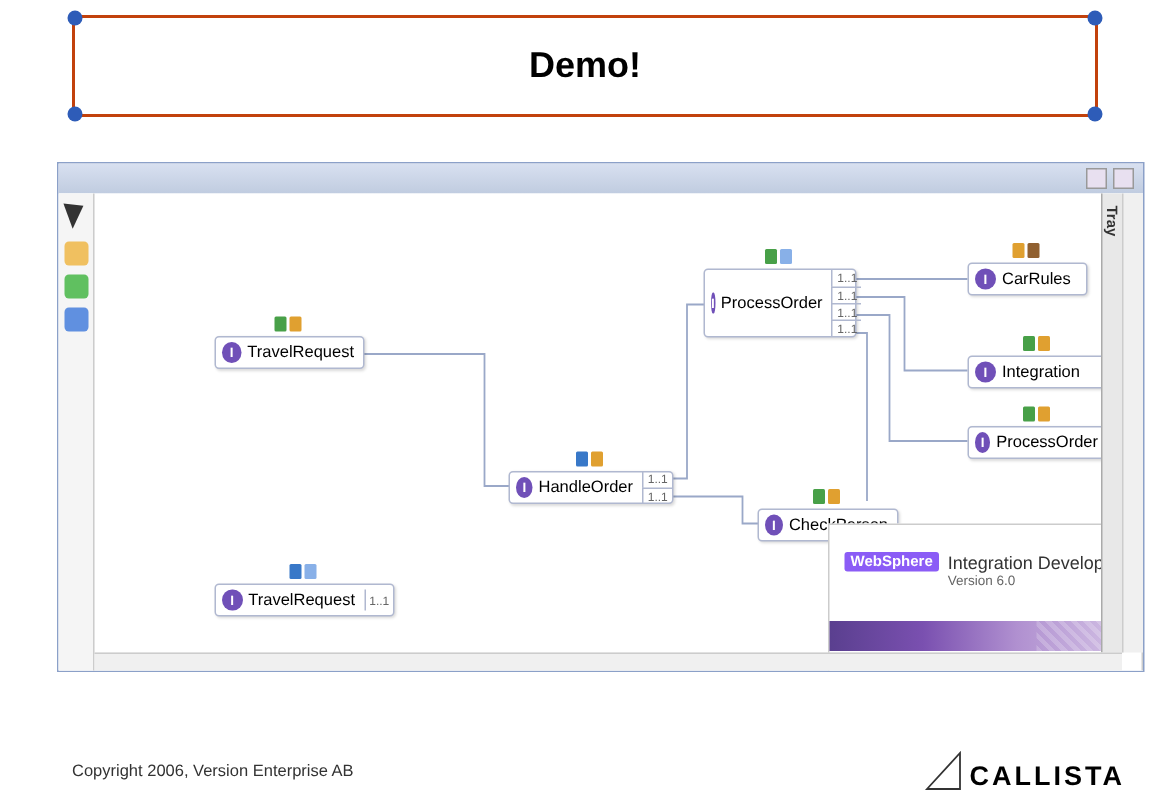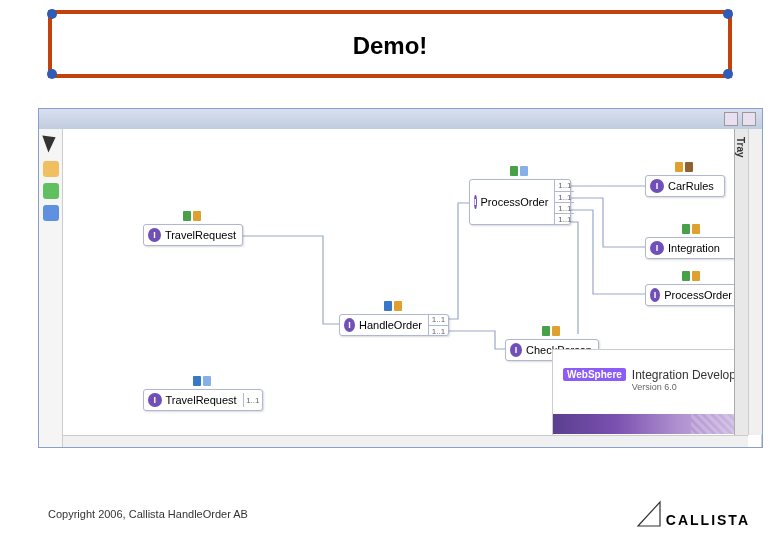--- a/index.html
+++ b/index.html
@@ -1,18 +1,18 @@
 <!DOCTYPE html>
 <html><head>
 <meta charset="utf-8">
 <style>
   * { box-sizing: border-box; margin: 0; padding: 0; }
   body { width: 780px; height: 540px; background: #fff; font-family: Arial, sans-serif; position: relative; overflow: hidden; }
   
-  .title-box { position: absolute; top: 10px; left: 48px; width: 684px; height: 68px; border: 4px solid #c2410c; }
+  .title-box { position: absolute; top: 10px; left: 48px; width: 684px; height: 68px; border: 2px solid #c2410c; }
   .title-box .handle { position: absolute; width: 10px; height: 10px; background: #2e5cb8; border-radius: 50%; }
   .title-box .h-tl { top: -5px; left: -5px; }
   .title-box .h-tr { top: -5px; right: -5px; }
   .title-box .h-bl { bottom: -5px; left: -5px; }
   .title-box .h-br { bottom: -5px; right: -5px; }
   .title-text { text-align: center; font-size: 24px; font-weight: bold; line-height: 64px; }
   
   .window { position: absolute; top: 108px; left: 38px; width: 725px; height: 340px; border: 1px solid #8ba0c8; background: #fff; overflow: hidden; }
   .titlebar { height: 20px; background: linear-gradient(to bottom, #d8e0f0, #c0cce0); display: flex; align-items: center; padding: 0 6px; font-size: 11px; color: #333; }
   .tab-title { display: flex; align-items: center; gap: 4px; }
@@ -44,21 +44,21 @@
   
   .brand-box { position: absolute; right: 0; bottom: 0; width: 210px; height: 100px; background: #fff; border: 1px solid #ccc; }
   .brand-top { height: 60px; padding: 18px 10px 0 10px; display: flex; align-items: flex-start; gap: 6px; font-size: 11px; }
   .ws-badge { background: #8b5cf6; color: #fff; font-size: 10px; padding: 1px 4px; border-radius: 2px; font-weight: bold; }
   .brand-stripe { height: 20px; background: linear-gradient(90deg, #5a3f8f 0%, #7a50b0 30%, #b090d0 60%, #d8c8e8 100%); margin-top: 4px; position: relative; overflow: hidden; }
   .brand-stripe::after { content:''; position:absolute; right:10px; top:0; width:60px; height:20px; background: repeating-linear-gradient(45deg, rgba(255,255,255,0.2) 0 3px, transparent 3px 6px); }
   
   .footer { position: absolute; bottom: 20px; left: 48px; font-size: 11px; color: #333; }
   .logo { position: absolute; bottom: 12px; right: 30px; display: flex; align-items: flex-end; gap: 4px; }
   .logo svg { display: block; }
-  .logo-text { font-size: 14px; font-weight: bold; letter-spacing: 2px; }
+  .logo-text { font-size: 18px; font-weight: bold; letter-spacing: 2px; }
 </style>
 </head>
 <body>
 
 <div class="title-box">
   <div class="handle h-tl"></div>
   <div class="handle h-tr"></div>
   <div class="handle h-bl"></div>
   <div class="handle h-br"></div>
   <div class="title-text">Demo!</div>
@@ -186,20 +186,20 @@
 
       <div class="tray">
         <div class="tray-text">Tray</div>
       </div>
       <div class="scroll-v"></div>
       <div class="scroll-h"></div>
     </div>
   </div>
 </div>
 
-<div class="footer">Copyright 2006, Callista HandleOrder AB</div>
+<div class="footer">Copyright 2006, Version Enterprise AB</div>
 
 <div class="logo">
   <svg width="26" height="28">
     <path d="M 2 26 L 24 26 L 24 2 Z" stroke="#333" stroke-width="1.2" fill="none"></path>
   </svg>
   <span class="logo-text">CALLISTA</span>
 </div>
 
 </body></html>

